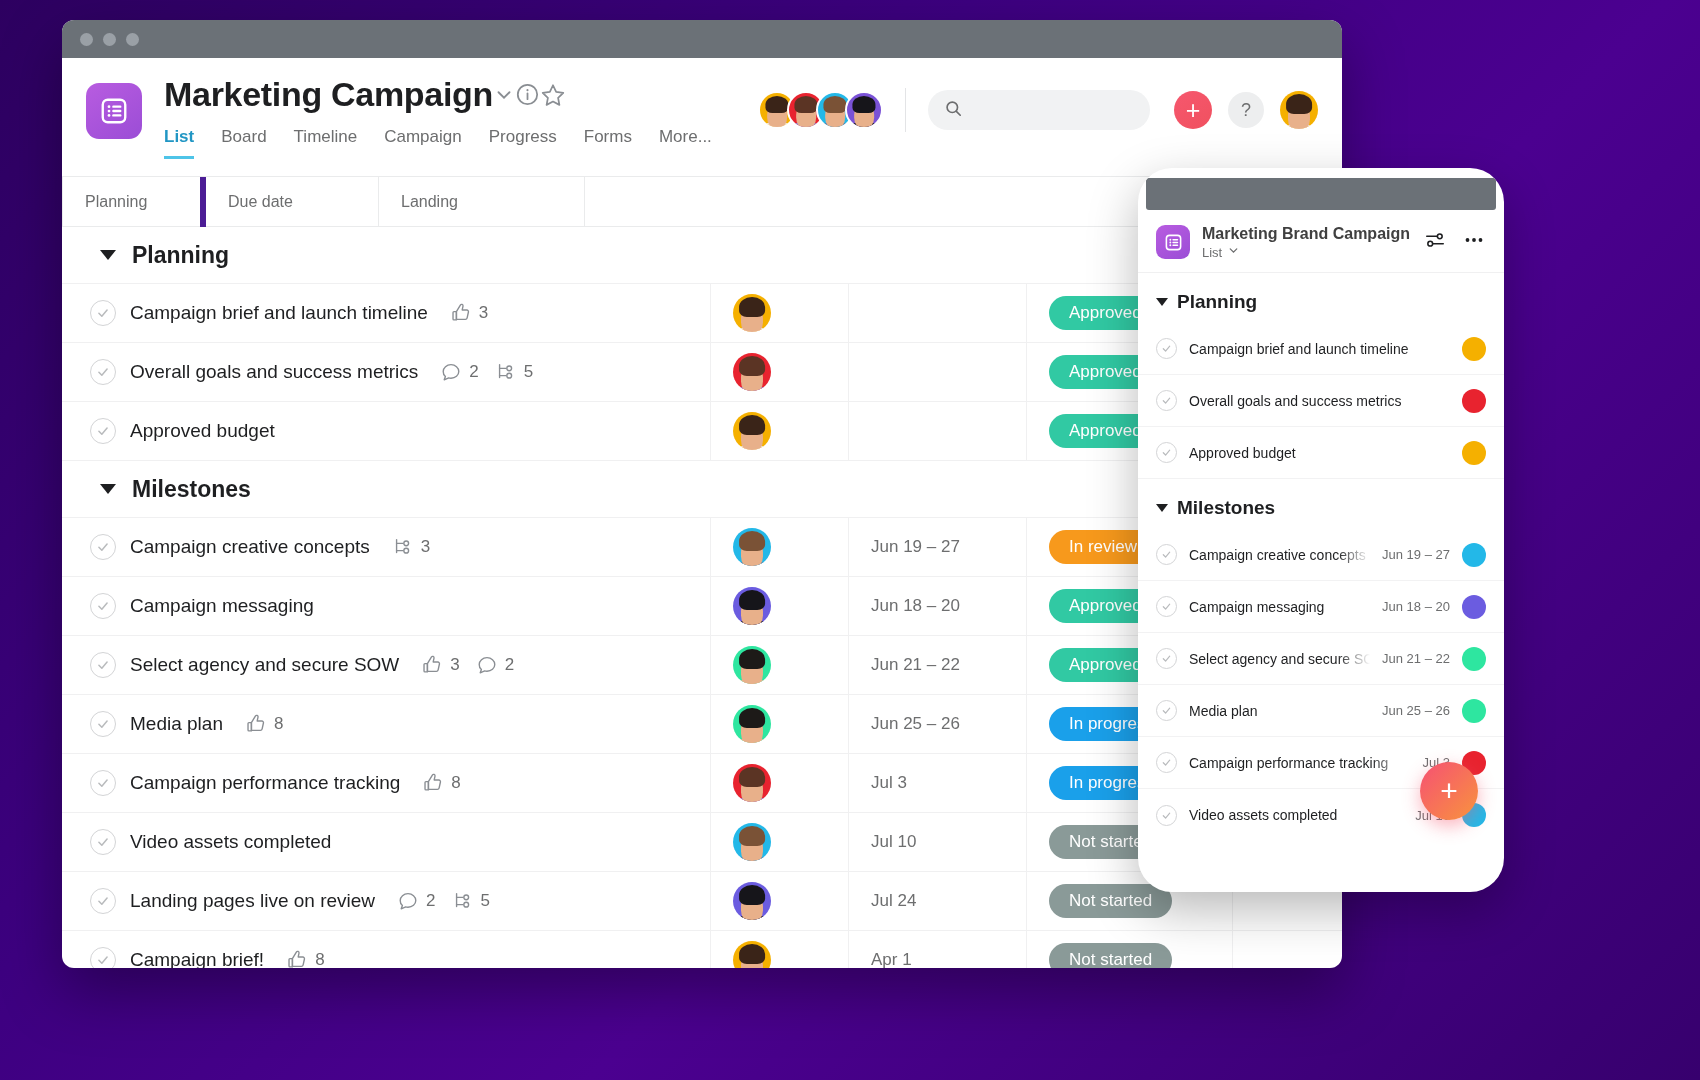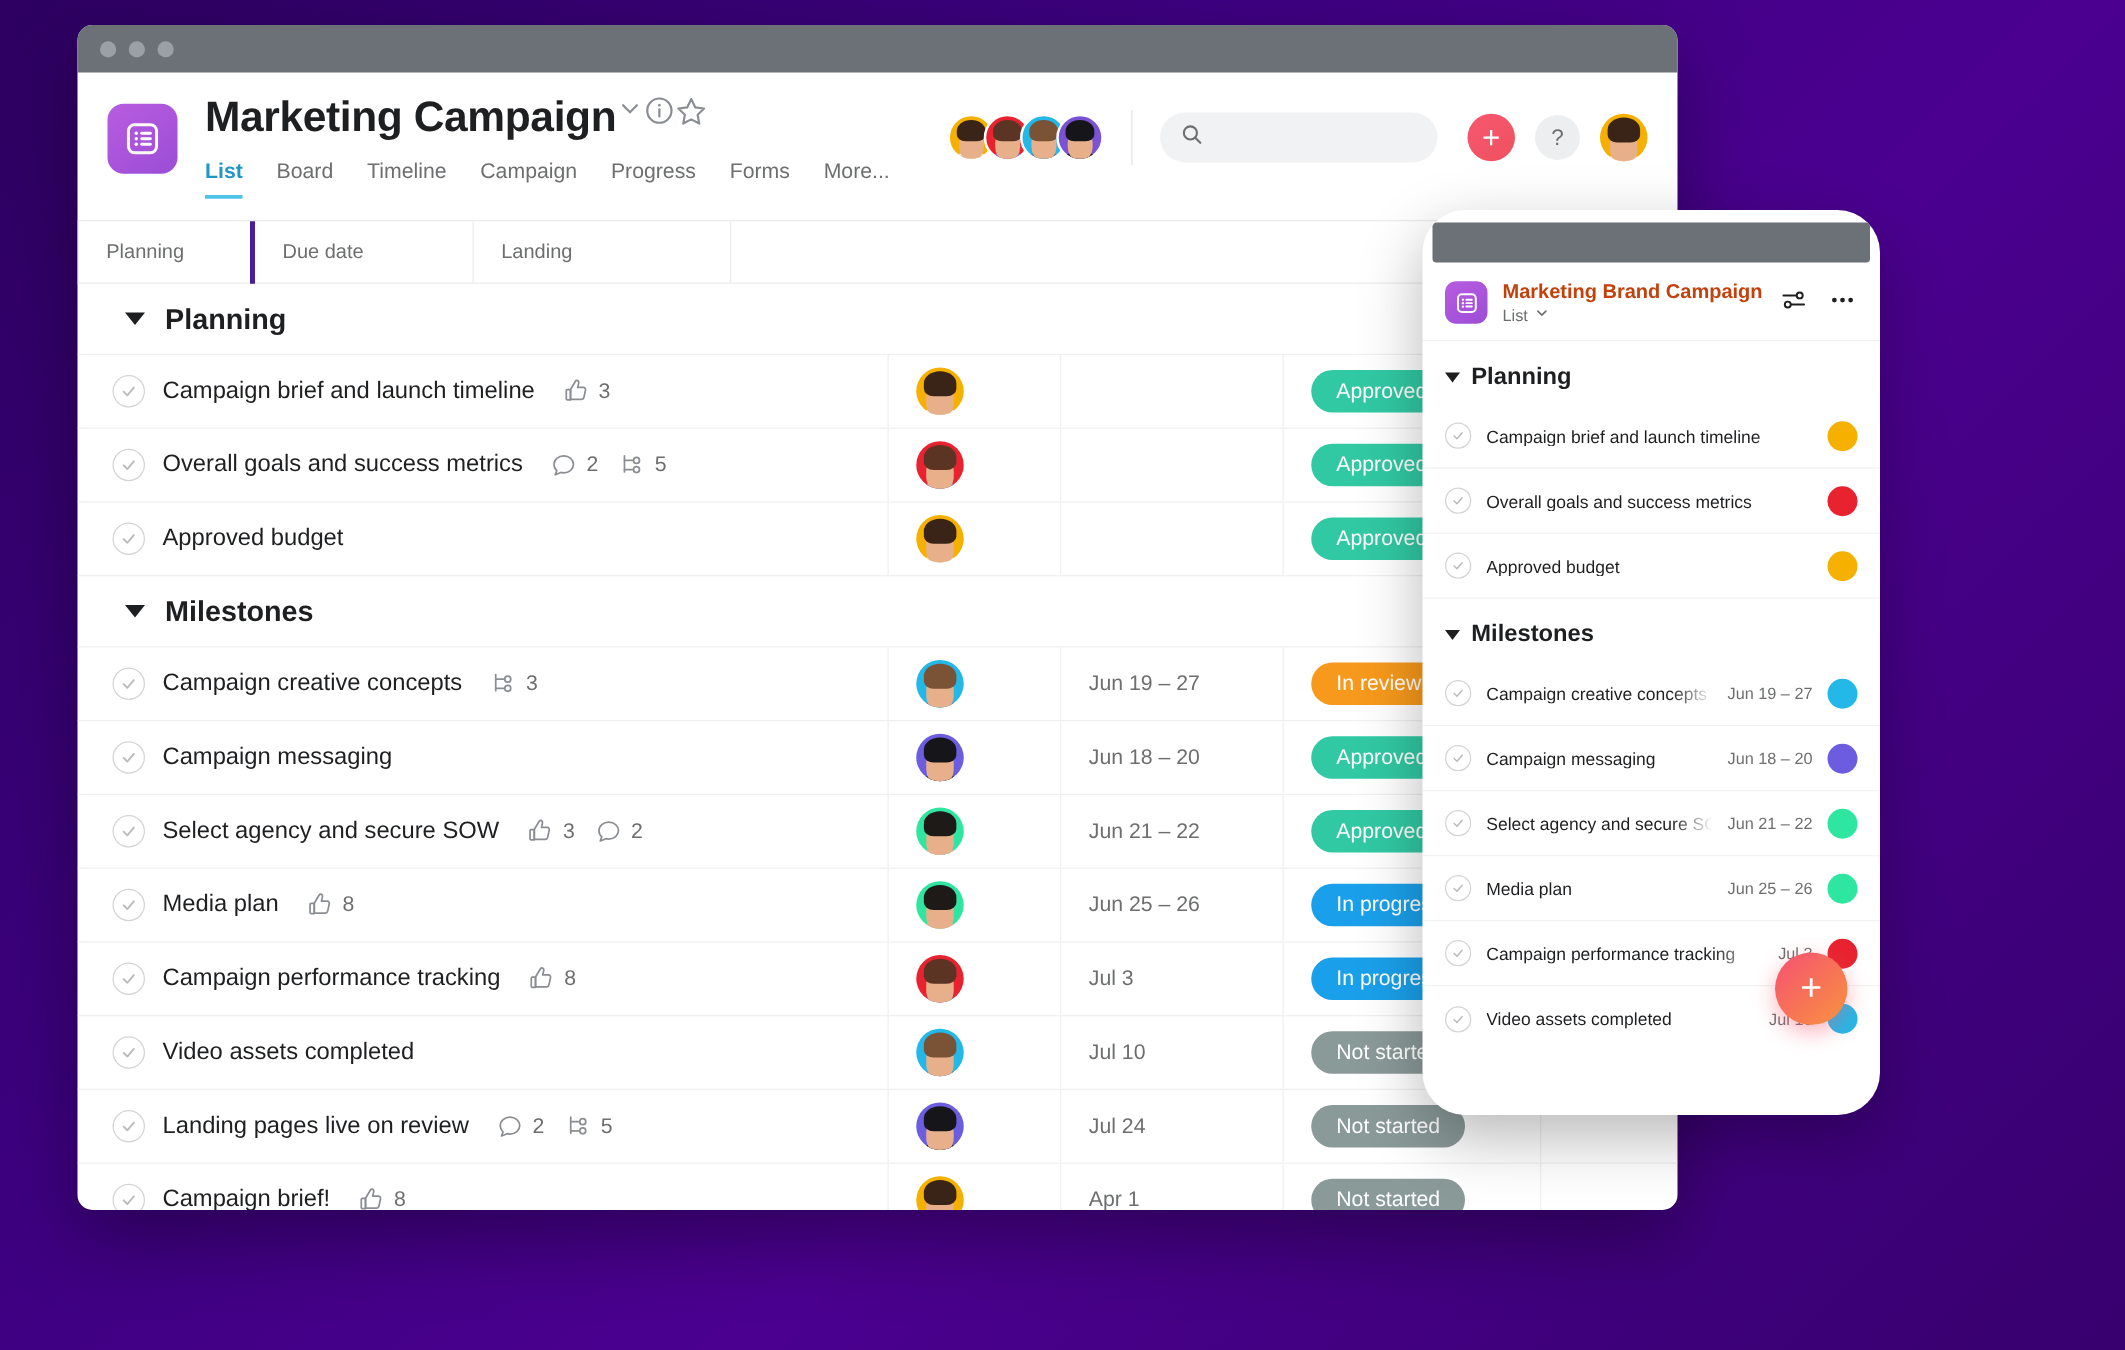--- a/index.html
+++ b/index.html
@@ -40,21 +40,21 @@
     position: relative;
   }
   .proj-icon {
     width: 56px; height: 56px; border-radius: 13px;
     background: linear-gradient(145deg,#b85ce0,#9b4dd6);
     display: flex; align-items: center; justify-content: center;
     flex: 0 0 auto; margin-top: 7px;
   }
   .proj-icon svg { width: 30px; height: 30px; }
   .title-block { margin-left: 22px; flex: 0 0 auto; }
-  .title-row { display: flex; align-items: flex-start; }
+  .title-row { display: flex; align-items: center; }
   .proj-title {
     font-size: 34px; font-weight: 700; color: #1e1f21; letter-spacing: -.3px;
     line-height: 1.1;
   }
   .hicon { color: #8a8e93; display: flex; align-items: center; }
   .tabs { display: flex; gap: 27px; margin-top: 14px; }
   .tab {
     font-size: 17px; color: #6d6e6f; padding-bottom: 9px;
     border-bottom: 3px solid transparent; cursor: pointer;
   }
@@ -116,21 +116,21 @@
   .thead {
     display: flex; height: 50px; align-items: center;
     border-bottom: 1px solid #eaebec;
   }
   .th {
     font-size: 16px; color: #6d6e6f; padding-left: 22px;
     height: 50px; display: flex; align-items: center;
   }
   .c-task  { width: 648px; }
   .c-assn  { width: 138px; border-left: 1px solid #eaebec; }
-  .c-due   { width: 178px; border-left: 4px solid #4c1d95; }
+  .c-due   { width: 178px; border-left: 6px solid #4c1d95; }
   .c-stat  { width: 206px; border-left: 1px solid #eaebec; }
   .c-end   { flex: 1; border-left: 1px solid #eaebec; }
 
   .group-row {
     display: flex; align-items: center; height: 57px;
     padding-left: 38px; gap: 16px; border-bottom: 1px solid #f0f0f1;
   }
   .caret { width: 0; height: 0; border-left: 8px solid transparent;
            border-right: 8px solid transparent; border-top: 10px solid #1e1f21; }
   .group-name { font-size: 23px; font-weight: 700; color: #1e1f21; }
@@ -174,21 +174,21 @@
   .phone-head {
     display: flex; align-items: center; padding: 14px 18px 12px 18px;
     border-bottom: 1px solid #f0f0f1; gap: 12px;
   }
   .phone-icon {
     width: 34px; height: 34px; border-radius: 9px;
     background: linear-gradient(145deg,#b85ce0,#9b4dd6);
     display: flex; align-items: center; justify-content: center; flex: 0 0 auto;
   }
   .phone-icon svg { width: 19px; height: 19px; }
-  .phone-title { font-size: 16px; font-weight: 600; color: #c2410c; line-height: 1.25; }
+  .phone-title { font-size: 16px; font-weight: 600; color: #404040; line-height: 1.25; }
   .phone-sub { font-size: 13px; color: #6d6e6f; display: flex; align-items: center; gap: 5px; }
   .phone-actions { margin-left: auto; display: flex; align-items: center; gap: 16px; color: #1e1f21; }
   .phone-group {
     display: flex; align-items: center; gap: 9px;
     padding: 18px 18px 10px 18px;
   }
   .phone-caret { width:0;height:0;border-left:6px solid transparent;border-right:6px solid transparent;border-top:8px solid #1e1f21; }
   .phone-group-name { font-size: 19px; font-weight: 700; color: #1e1f21; }
   .phone-row {
     display: flex; align-items: center; gap: 12px;

